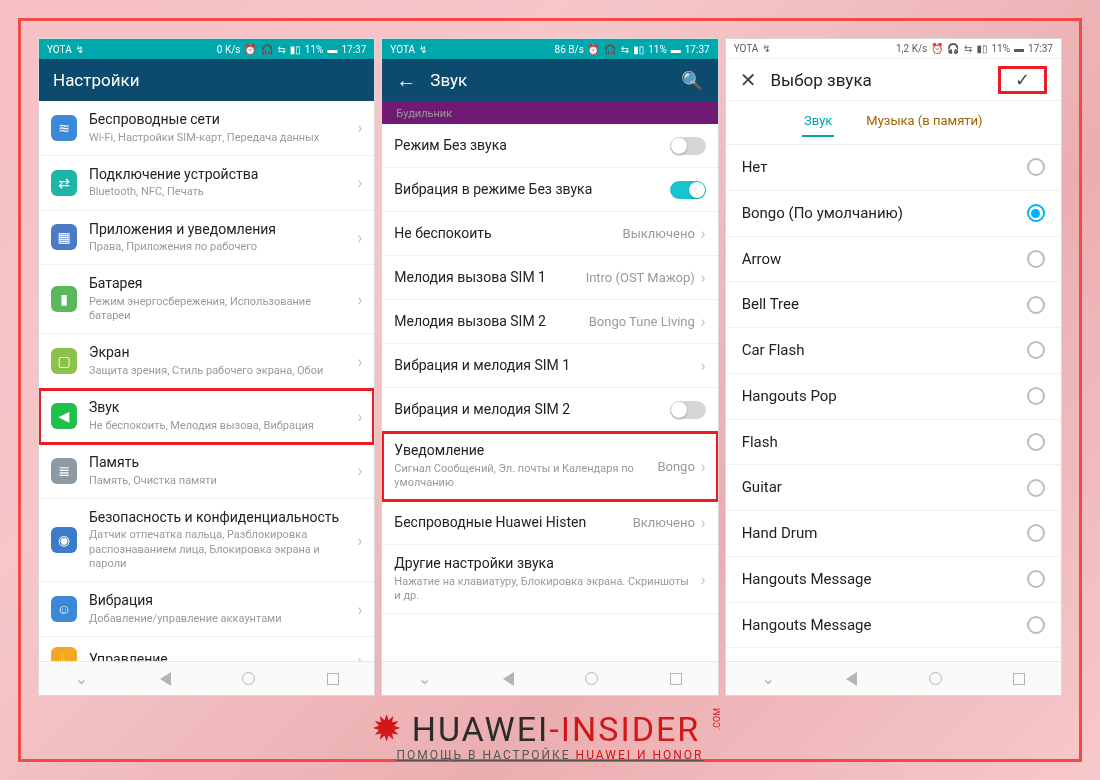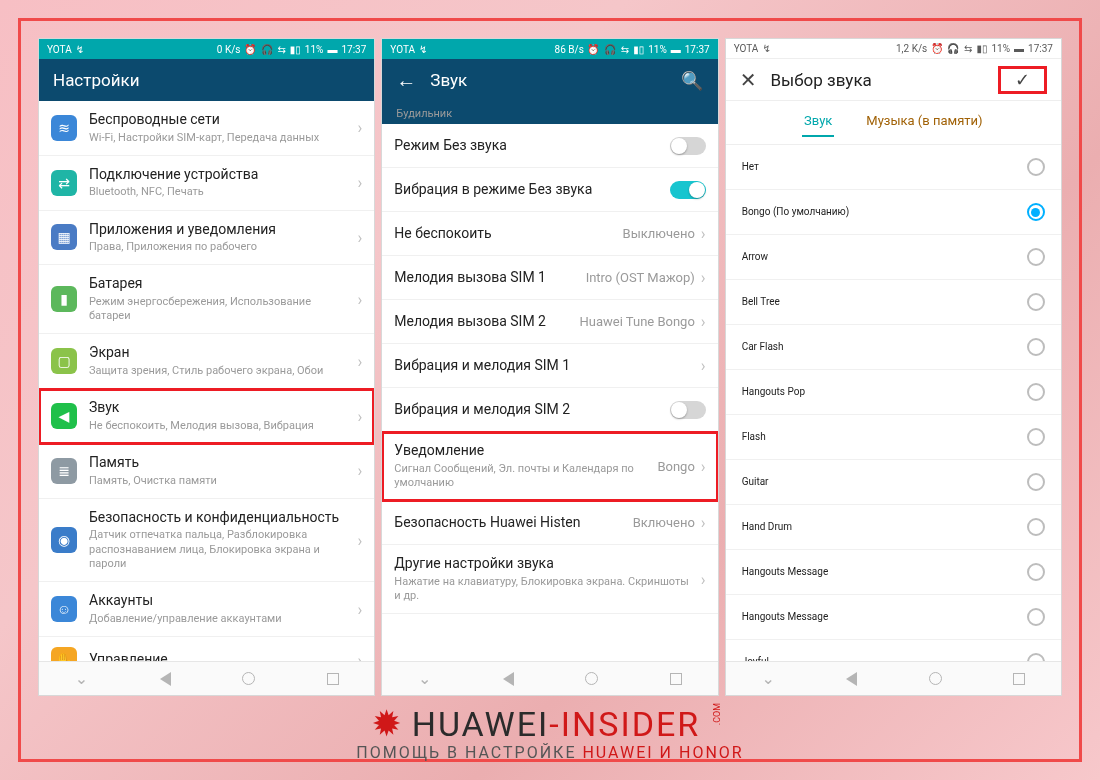--- a/index.html
+++ b/index.html
@@ -24,43 +24,43 @@
   .row{display:flex;align-items:center;padding:10px 12px;border-bottom:1px solid #f0f0f0;position:relative;min-height:44px;}
   .row .ic{width:26px;height:26px;border-radius:6px;display:flex;align-items:center;justify-content:center;margin-right:12px;font-size:14px;color:#fff;flex-shrink:0;}
   .ic.blue{background:#3b87d8;} .ic.teal{background:#1fb5a6;} .ic.slate{background:#4a7bc4;} .ic.green{background:#5cb85c;} .ic.lime{background:#8bc34a;} .ic.sound{background:#1fc04a;}
   .ic.gray{background:#8e9aa3;} .ic.shield{background:#3a7cc9;} .ic.acct{background:#3b87d8;} .ic.orange{background:#f5a623;}
   .txt{flex:1;min-width:0;}
   .row .title{font-size:14px;color:#222;line-height:1.25;}
   .row .sub{font-size:11px;color:#9a9a9a;line-height:1.3;margin-top:2px;}
   .row .chev{color:#c0c0c0;font-size:16px;margin-left:6px;}
   .row .val{font-size:13px;color:#9a9a9a;margin-left:6px;}
   .hl { outline:3px solid #ed1c24; outline-offset:-2px; }
-  .section-lbl{font-size:11px;color:#9a9a9a;padding:6px 14px 4px;background:#0c4a6e;}
+  .section-lbl{font-size:11px;color:#9a9a9a;padding:6px 14px 4px;background:#701a75;}
   .toggle{width:36px;height:18px;border-radius:9px;background:#d6d6d6;position:relative;margin-left:auto;}
   .toggle::after{content:"";position:absolute;width:16px;height:16px;border-radius:50%;background:#fff;top:1px;left:1px;box-shadow:0 1px 2px rgba(0,0,0,.3);}
   .toggle.on{background:#18c5cf;}
   .toggle.on::after{left:auto;right:1px;}
   .radio{width:18px;height:18px;border:2px solid #bdbdbd;border-radius:50%;margin-left:auto;}
   .radio.sel{border-color:#00b0ff;display:flex;align-items:center;justify-content:center;}
   .radio.sel::after{content:"";width:9px;height:9px;border-radius:50%;background:#00b0ff;}
   .sound-row{padding:13px 16px;}
-  .sound-row .title{font-size:10px;}
+  .sound-row .title{font-size:15px;}
   .navbar{height:34px;border-top:1px solid #e6e6e6;display:flex;align-items:center;justify-content:space-around;color:#b5b5b5;font-size:14px;background:#fafafa;}
   .navbar span{display:inline-block;}
   .nv-back{width:0;height:0;border-top:7px solid transparent;border-bottom:7px solid transparent;border-right:11px solid #b5b5b5;}
   .nv-home{width:13px;height:13px;border:1.5px solid #b5b5b5;border-radius:50%;}
   .nv-recent{width:12px;height:12px;border:1.5px solid #b5b5b5;}
   .nv-down{font-size:16px;}
   .footer{position:absolute;left:0;right:0;bottom:18px;text-align:center;}
   .brand{display:inline-flex;align-items:center;gap:10px;}
   .petal{font-size:36px;color:#d01818;}
   .brand-txt{font-family: Impact, "Arial Black", sans-serif;font-size:34px;letter-spacing:2px;}
   .brand-txt .g{color:#2b2b2b;} .brand-txt .r{color:#d01818;}
   .com{font-size:9px;color:#d01818;transform:rotate(-90deg);display:inline-block;margin-left:-4px;position:relative;top:-10px;}
-  .slogan{font-size:16px;letter-spacing:2px;color:#555;margin-top:-2px;}
+  .slogan{font-size:12px;letter-spacing:2px;color:#555;margin-top:-2px;text-decoration:underline;}
   .slogan .r{color:#d01818;}
   .sb-ic{font-size:10px;}
 </style>
 </head>
 <body>
 
 <div class="outer-frame"></div>
 
 <div class="phones">
 
@@ -145,21 +145,21 @@
           <div class="ic shield">◉</div>
     <div class="txt">
             <div class="title">Безопасность и конфиденциальность</div>
     <div class="sub">Датчик отпечатка пальца, Разблокировка распознаванием лица, Блокировка экрана и пароли</div>
           </div>
     <div class="chev">›</div>
         </div>
         <div class="row">
           <div class="ic acct">☺</div>
     <div class="txt">
-            <div class="title">Аккаунты</div>
+            <div class="title">Вибрация</div>
     <div class="sub">Добавление/управление аккаунтами</div>
           </div>
     <div class="chev">›</div>
         </div>
         <div class="row">
           <div class="ic orange">✋</div>
     <div class="txt">
             <div class="title">Управление</div>
     </div>
     <div class="chev">›</div>
@@ -221,21 +221,21 @@
             <div class="txt">
               <div class="title">Мелодия вызова SIM 1</div>
     </div>
             <span class="val">Intro (OST Мажор)</span>
             <div class="chev">›</div>
           </div>
           <div class="row">
             <div class="txt">
               <div class="title">Мелодия вызова SIM 2</div>
     </div>
-            <span class="val">Huawei Tune Bongo</span>
+            <span class="val">Bongo Tune Living</span>
             <div class="chev">›</div>
           </div>
           <div class="row">
             <div class="txt">
               <div class="title">Вибрация и мелодия SIM 1</div>
     </div>
             <div class="chev">›</div>
           </div>
           <div class="row">
             <div class="txt">
@@ -246,21 +246,21 @@
           <div class="row hl">
             <div class="txt">
               <div class="title">Уведомление</div>
     <div class="sub">Сигнал Сообщений, Эл. почты и Календаря по умолчанию</div>
             </div>
             <span class="val">Bongo</span>
             <div class="chev">›</div>
           </div>
           <div class="row">
             <div class="txt">
-              <div class="title">Безопасность Huawei Histen</div>
+              <div class="title">Беспроводные Huawei Histen</div>
     </div>
             <span class="val">Включено</span>
             <div class="chev">›</div>
           </div>
           <div class="row">
             <div class="txt">
               <div class="title">Другие настройки звука</div>
     <div class="sub">Нажатие на клавиатуру, Блокировка экрана. Скриншоты и др.</div>
             </div>
             <div class="chev">›</div>

